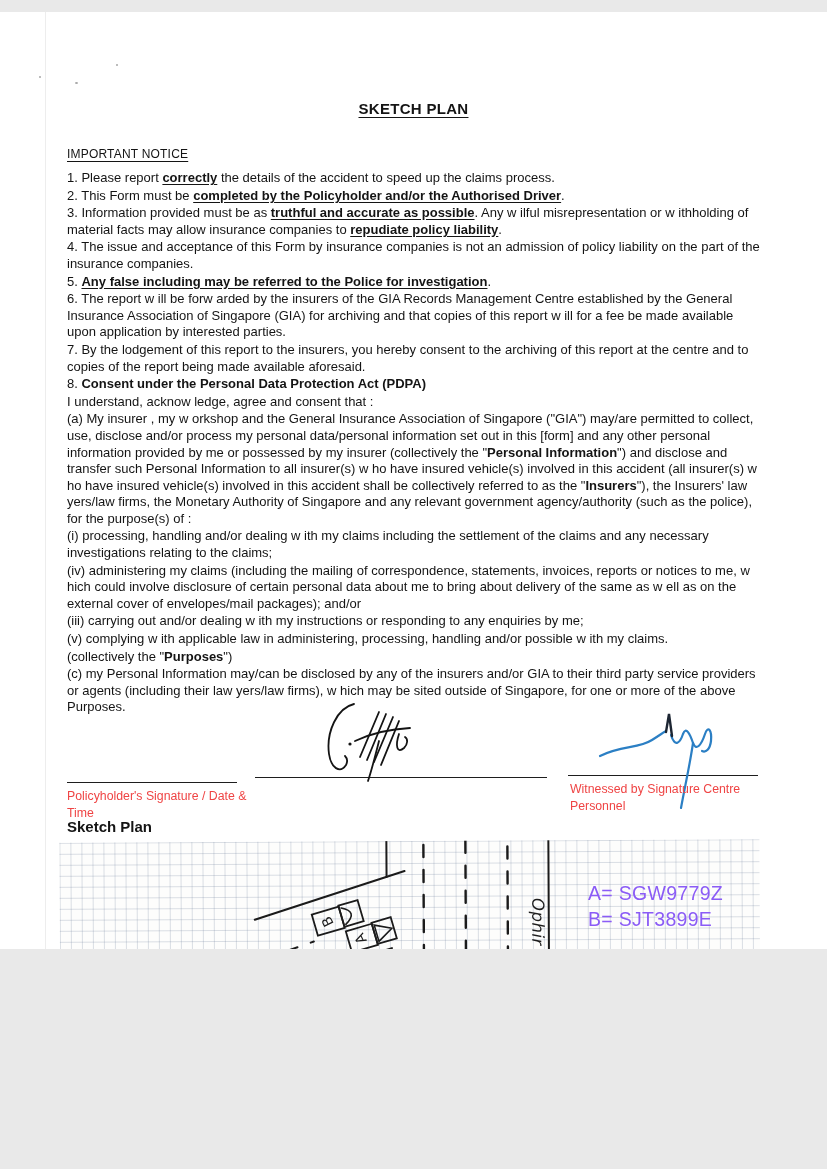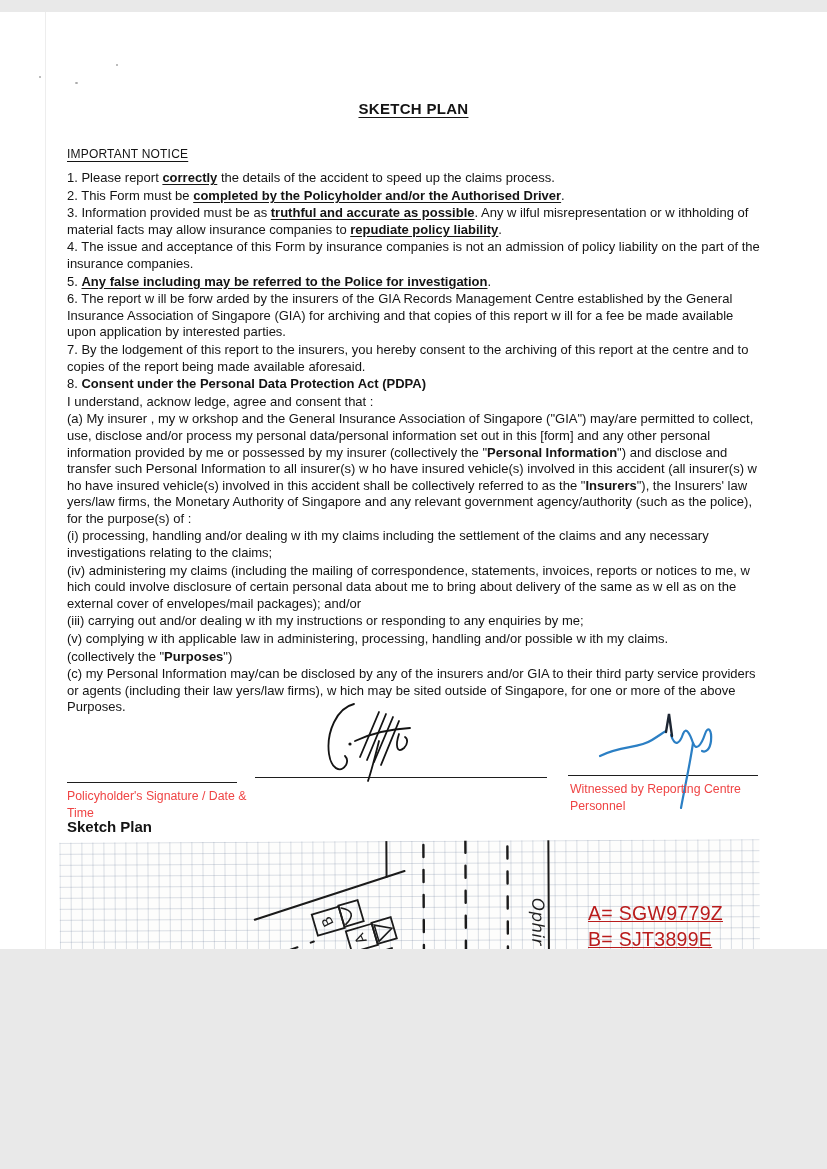--- a/index.html
+++ b/index.html
@@ -55,22 +55,22 @@
   .hand{font-family:"DejaVu Sans",sans-serif;font-style:italic;color:#1d1d1d;}
   .ophir{
     position:absolute;left:412px;top:97px;width:132px;text-align:center;
     font-size:16.5px;letter-spacing:.5px;transform:rotate(90deg);
   }
   .republic{
     position:absolute;left:88px;top:178px;width:205px;text-align:center;
     font-size:16.5px;letter-spacing:.5px;transform:rotate(197deg);
   }
   .legend{
-    position:absolute;left:588px;top:888px;
-    font-size:19.5px;line-height:26px;color:#b91c1c;letter-spacing:.3px;text-decoration:underline;
+    position:absolute;left:588px;top:868px;
+    font-size:19.5px;line-height:26px;color:#8b5cf6;letter-spacing:.3px;
   }
 </style>
 </head>
 <body>
 
 <div class="page">
 
   <div class="scan-edge"></div>
   <div class="speck" style="left:39px;top:64px;width:2px;height:2px;"></div>
   <div class="speck" style="left:75px;top:70px;width:3px;height:2px;"></div>
@@ -120,21 +120,21 @@
   <svg class="ink" style="left:592px;top:700px;" width="170" height="100" viewBox="0 0 170 100">
     <g fill="none" stroke="#2b7fc4" stroke-width="2.2" stroke-linecap="round">
       <path d="M8,44 C30,33 46,37 60,28 C68,23 72,20 74,19"></path>
       <path d="M79,23 C83,36 88,31 91,22 C94,14 98,22 101,31 C104,39 109,34 113,22 C116,13 120,18 119,29 C118,37 114,41 110,39"></path>
       <path d="M101,31 C98,52 93,74 89,96"></path>
     </g>
     <path d="M74,20 L77,2 L80,24" fill="none" stroke="#1d2633" stroke-width="2.4" stroke-linecap="round"></path>
   </svg>
 
   <div class="sig-label pol">Policyholder's Signature / Date &amp; Time</div>
-  <div class="sig-label wit">Witnessed by Reporting Centre Personnel</div>
+  <div class="sig-label wit">Witnessed by Signature Centre Personnel</div>
 
   <div class="sketch-heading">Sketch Plan</div>
 
   <div class="grid">
     <svg class="sketch-svg" width="700" height="246" viewBox="0 0 700 246">
       <g fill="none" stroke="#1b1b1b" stroke-width="2" stroke-linecap="round">
 
         <path d="M327,0 L327,36"></path>
         <path d="M328,109 L328,246"></path>
         <path d="M489,0 L489,246"></path>

